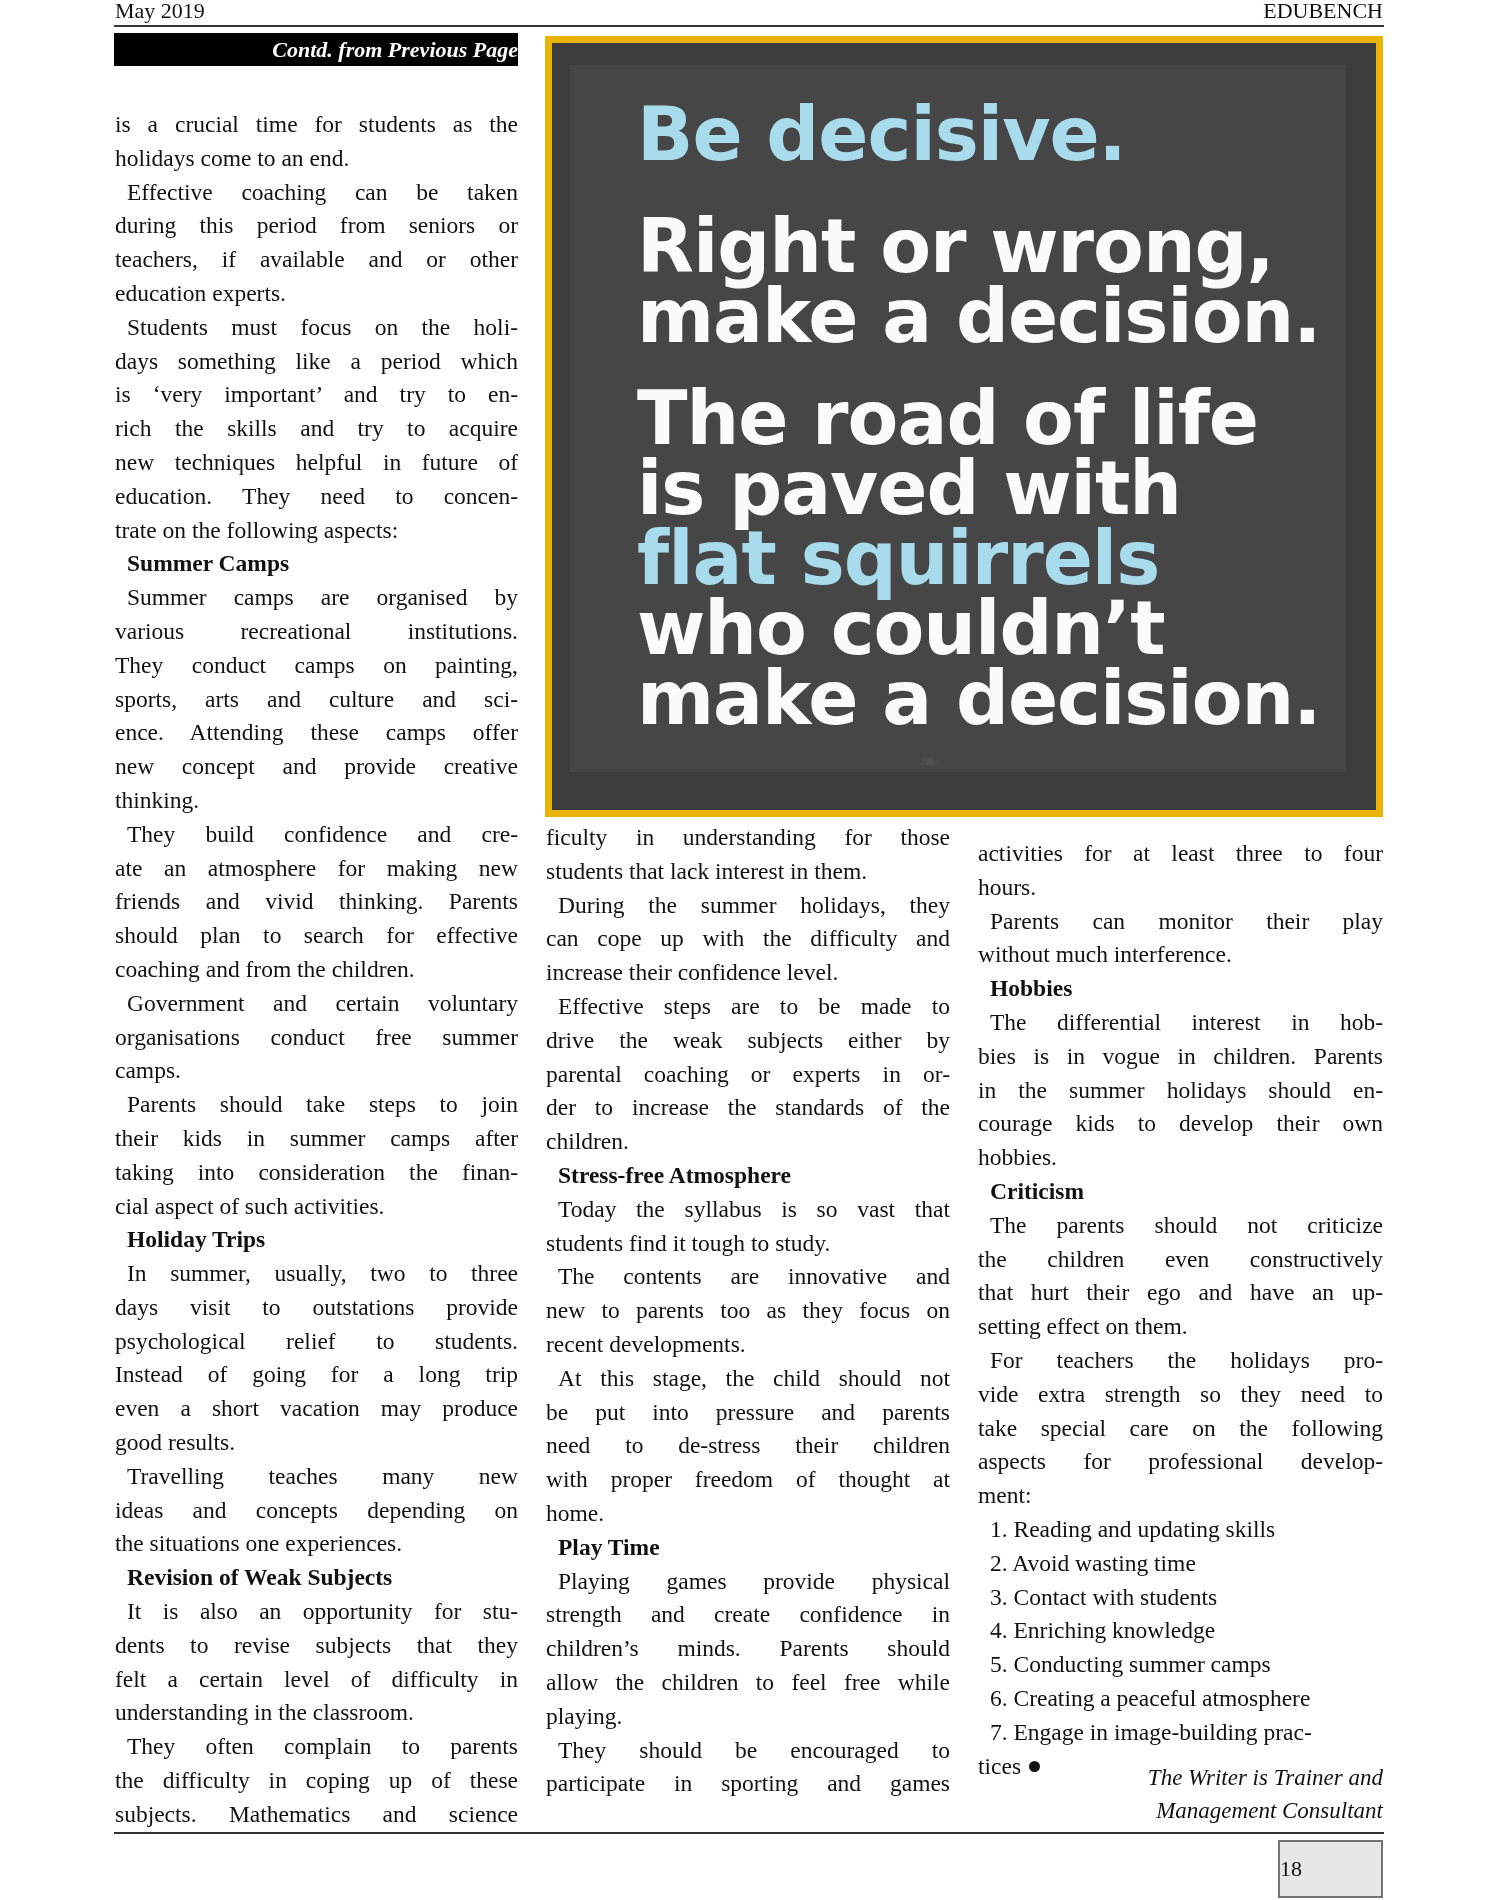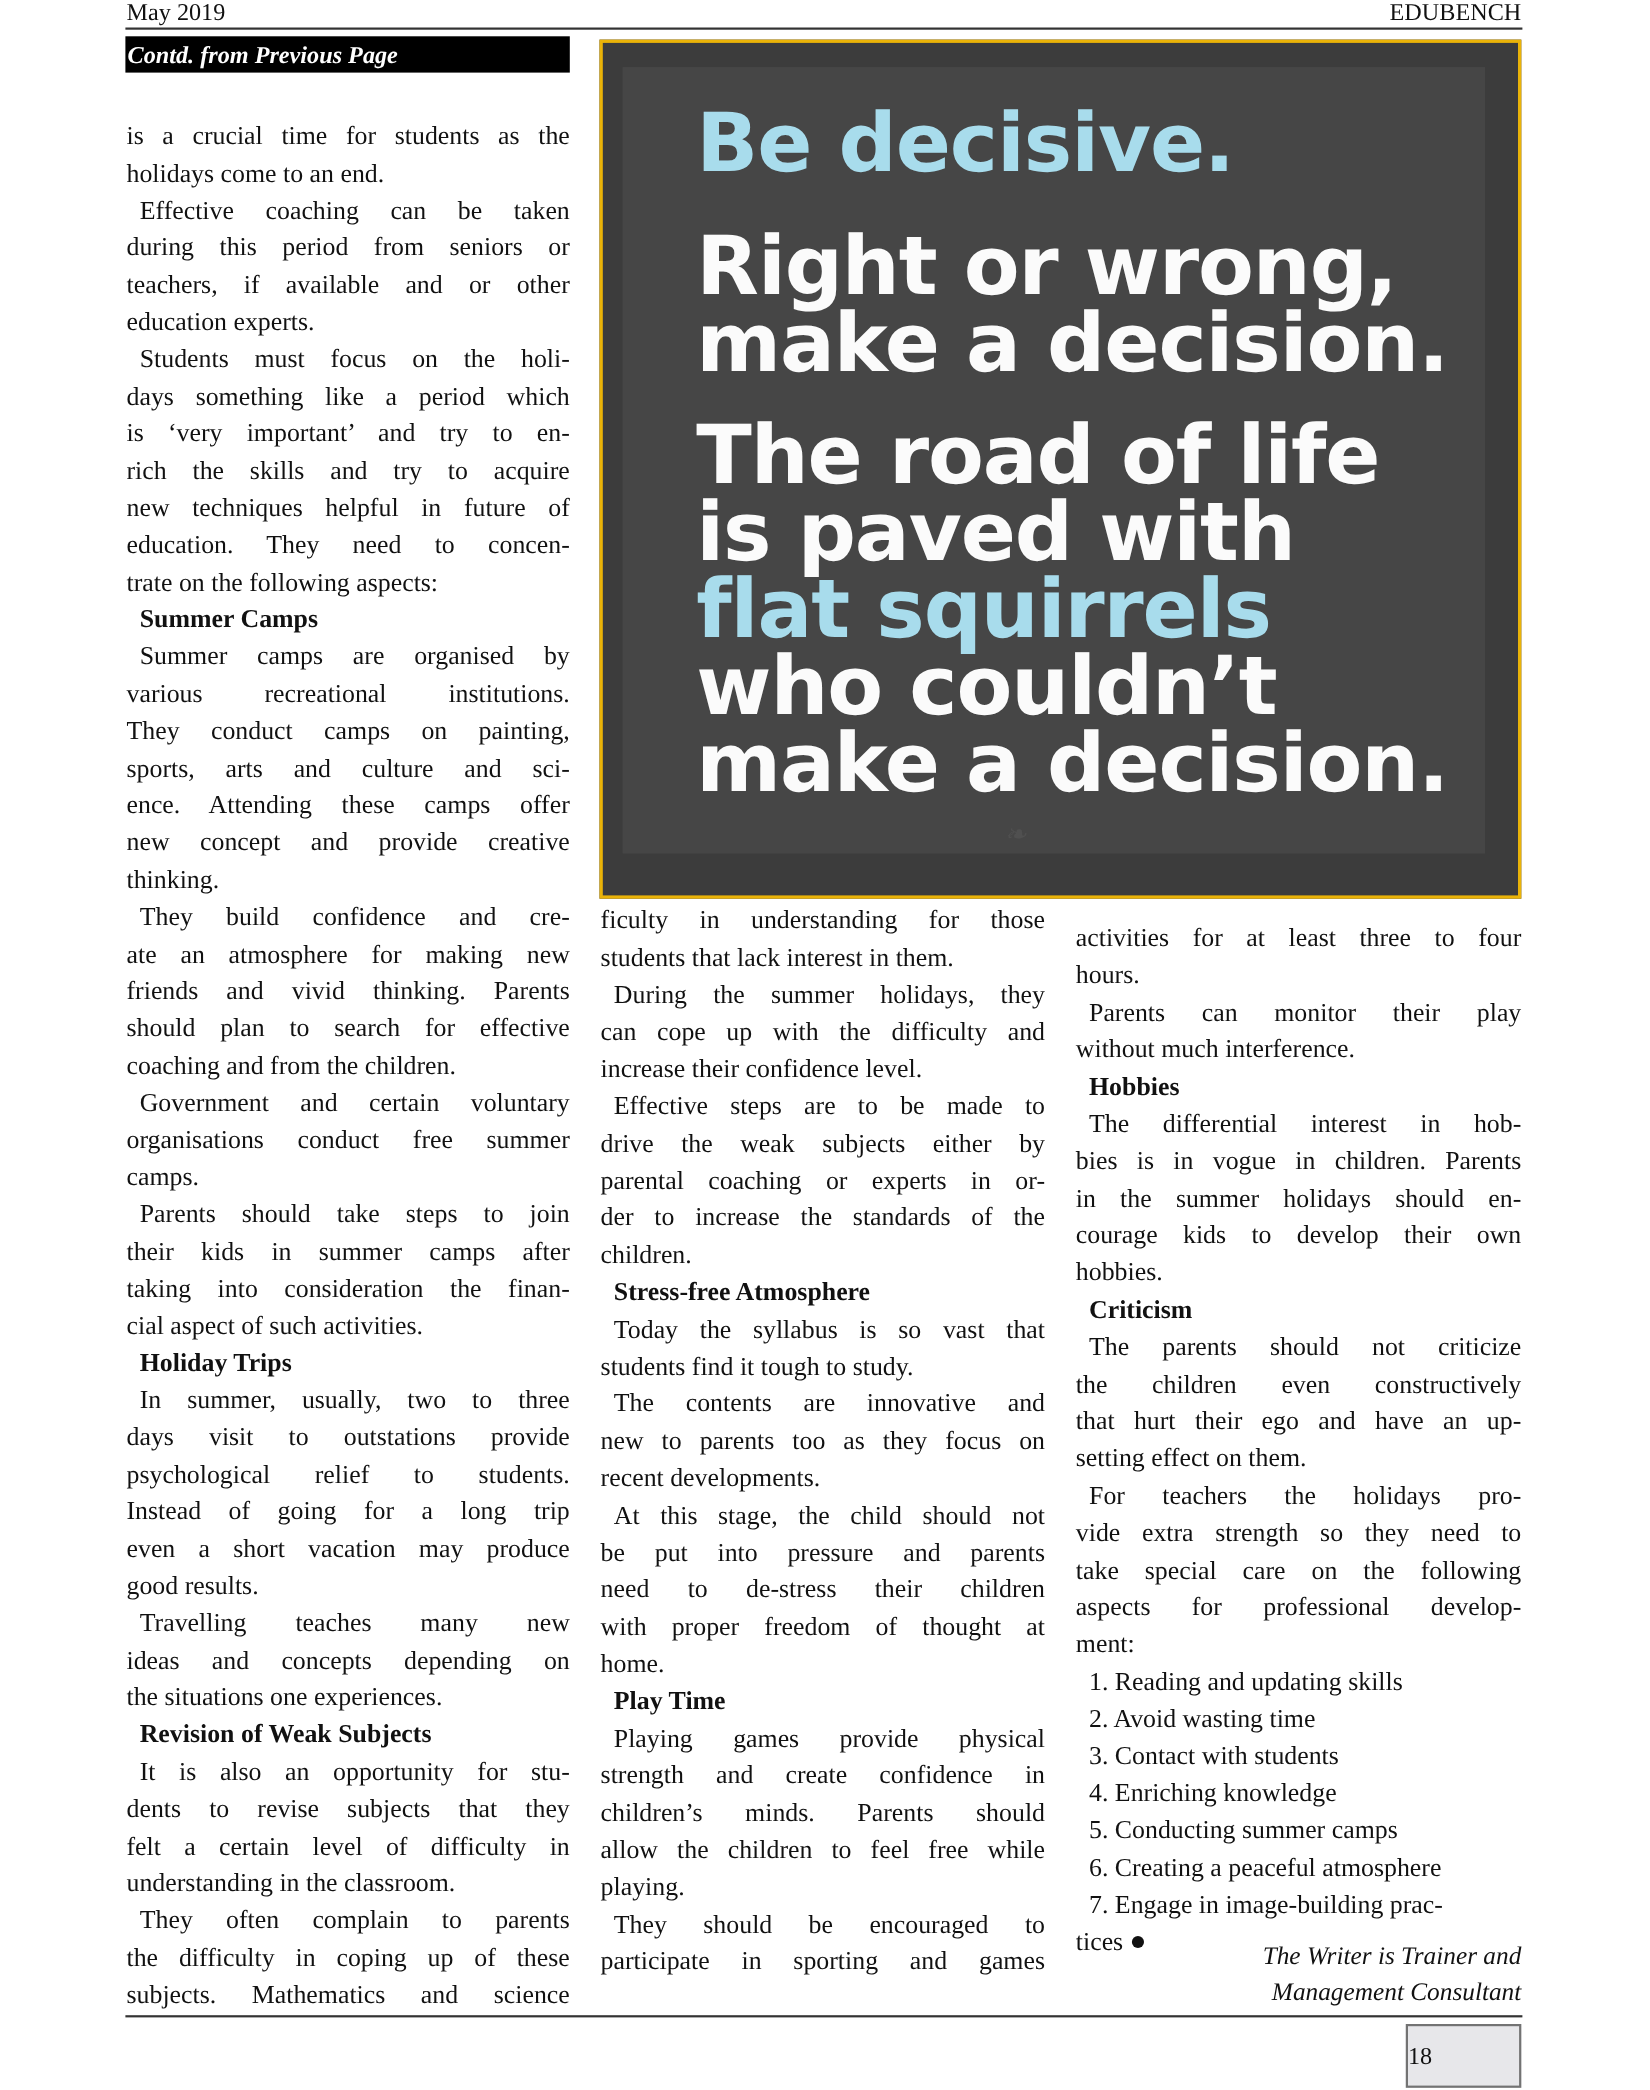--- a/index.html
+++ b/index.html
@@ -4,32 +4,32 @@
 <style>
   html, body { margin: 0; padding: 0; background: #ffffff; }
   body { width: 1500px; height: 1900px; position: relative; overflow: hidden;
          font-family: "Liberation Serif", serif; color: #111; }
   .hdr { position: absolute; top: -2px; font-size: 22px; line-height: 26px; color: #111; }
   .hdr-left { left: 115px; }
   .hdr-right { right: 117px; }
   .top-rule { position: absolute; left: 114px; width: 1270px; top: 25px; height: 2px; background: #333; }
   .banner { position: absolute; left: 114px; top: 33px; width: 404px; height: 33px; background: #000;
             color: #fff; font-style: italic; font-weight: bold; font-size: 22px; line-height: 33px;
-            padding-left: 2px; box-sizing: border-box; }
+            padding-left: 2px; box-sizing: border-box; text-align: right; }
   .col { position: absolute; font-size: 23.5px; line-height: 33.8px; }
   .col .ln { display: block; height: 33.8px; white-space: nowrap; text-align: justify; text-align-last: justify; }
   .col .ln.last { text-align-last: left; }
   .col .ln.ind { padding-left: 12px; }
   .col .ln.h { font-weight: bold; text-align-last: left; padding-left: 12px; }
   .col-left { left: 115px; top: 67px; width: 403px; margin-top: 41px; }
   .col-mid { left: 546px; top: 821px; width: 404px; }
   .col-right { left: 978px; top: 820px; width: 405px; margin-top: 17px; }
   .col-right .ln.li { padding-left: 12px; text-align-last: left; }
   .poster { position: absolute; left: 545px; top: 36px; width: 838px; height: 781px;
-            background: #3c3c3c; border: 3px solid #eab308; box-sizing: border-box; }
+            background: #3c3c3c; border: 7px solid #eab308; box-sizing: border-box; }
   .poster-inner { position: absolute; left: 18px; top: 22px; right: 30px; bottom: 38px; background: #464646; }
   .poster-text { position: absolute; left: 85px; top: 56px; font-family: "DejaVu Sans", sans-serif;
                  font-weight: bold; color: #fbfbfb; letter-spacing: -1px; }
   .poster-text .pl { display: block; font-size: 74px; line-height: 70px; white-space: nowrap; }
   .poster-text .accent { color: #a8dcec; }
   .poster-text .gap { height: 42px; display: block; }
   .watermark { position: absolute; left: 365px; top: 705px; width: 60px; height: 35px; color: #505050;
                font-size: 24px; font-family: "DejaVu Serif", serif; font-style: italic; }
   .byline { position: absolute; right: 117px; top: 1761px; font-style: italic; font-size: 23px; line-height: 33px; text-align: right; margin-left: 37px; }
   .bottom-rule { position: absolute; left: 114px; width: 1270px; top: 1832px; height: 2px; background: #333; }

